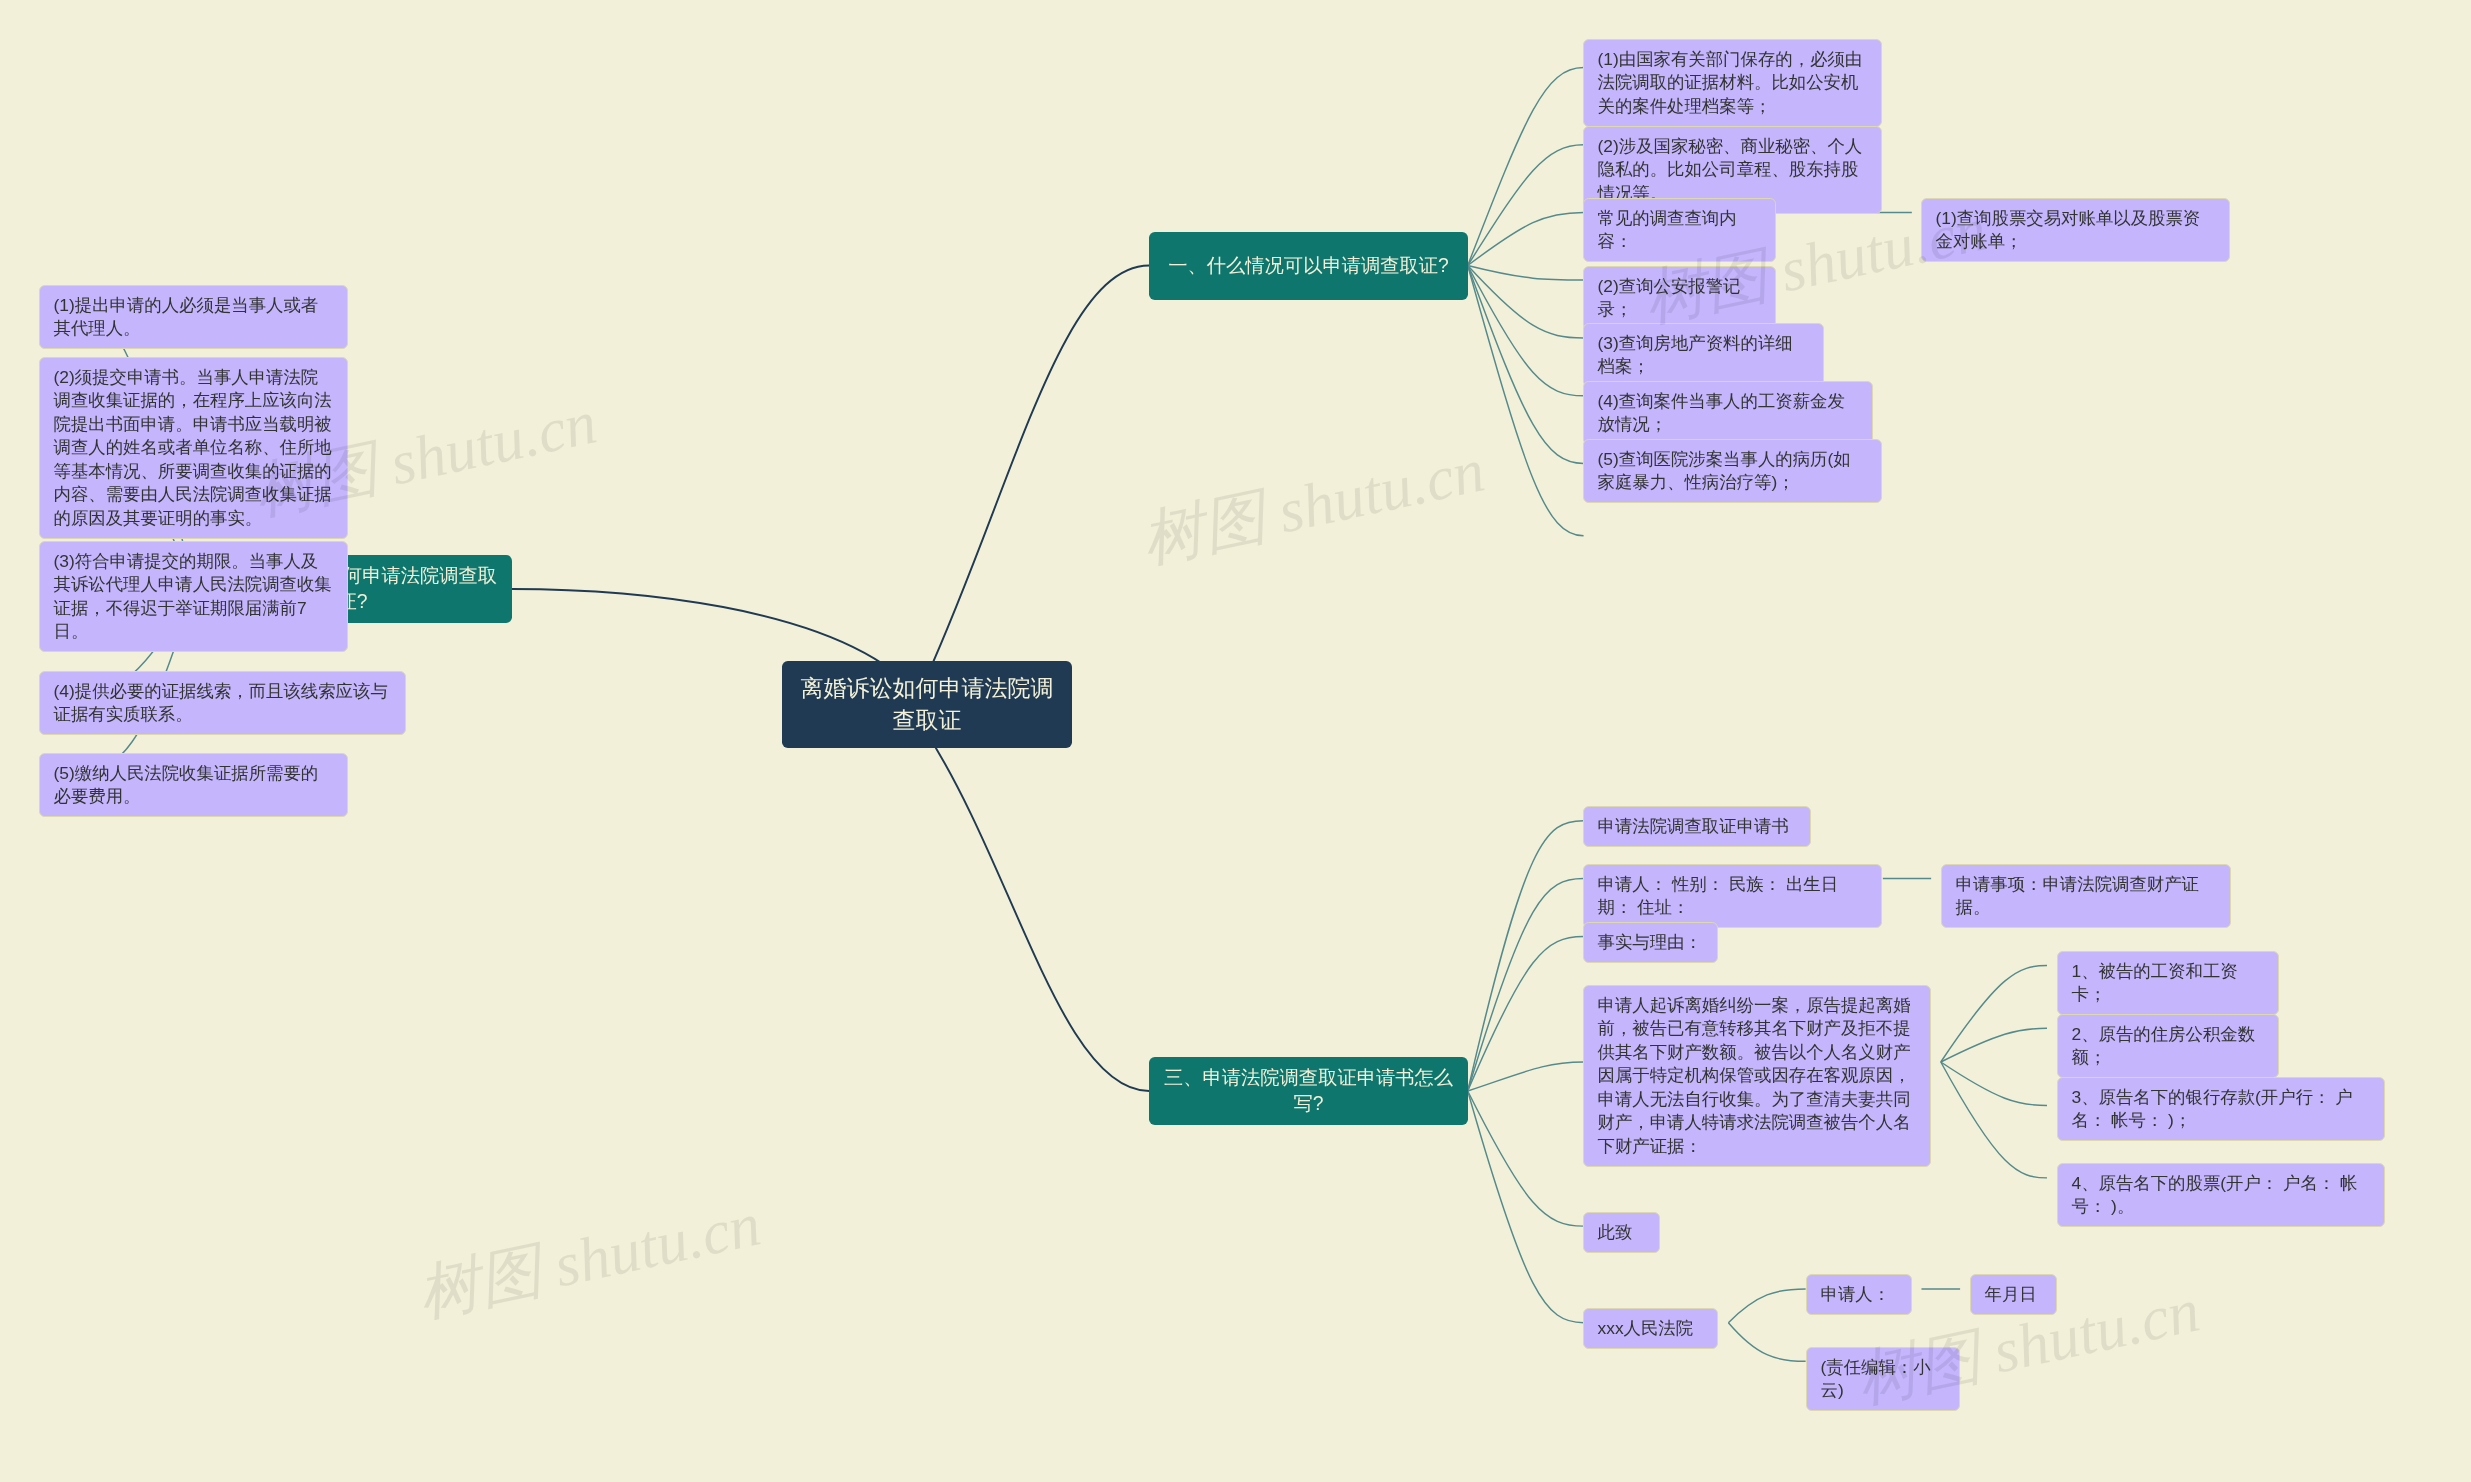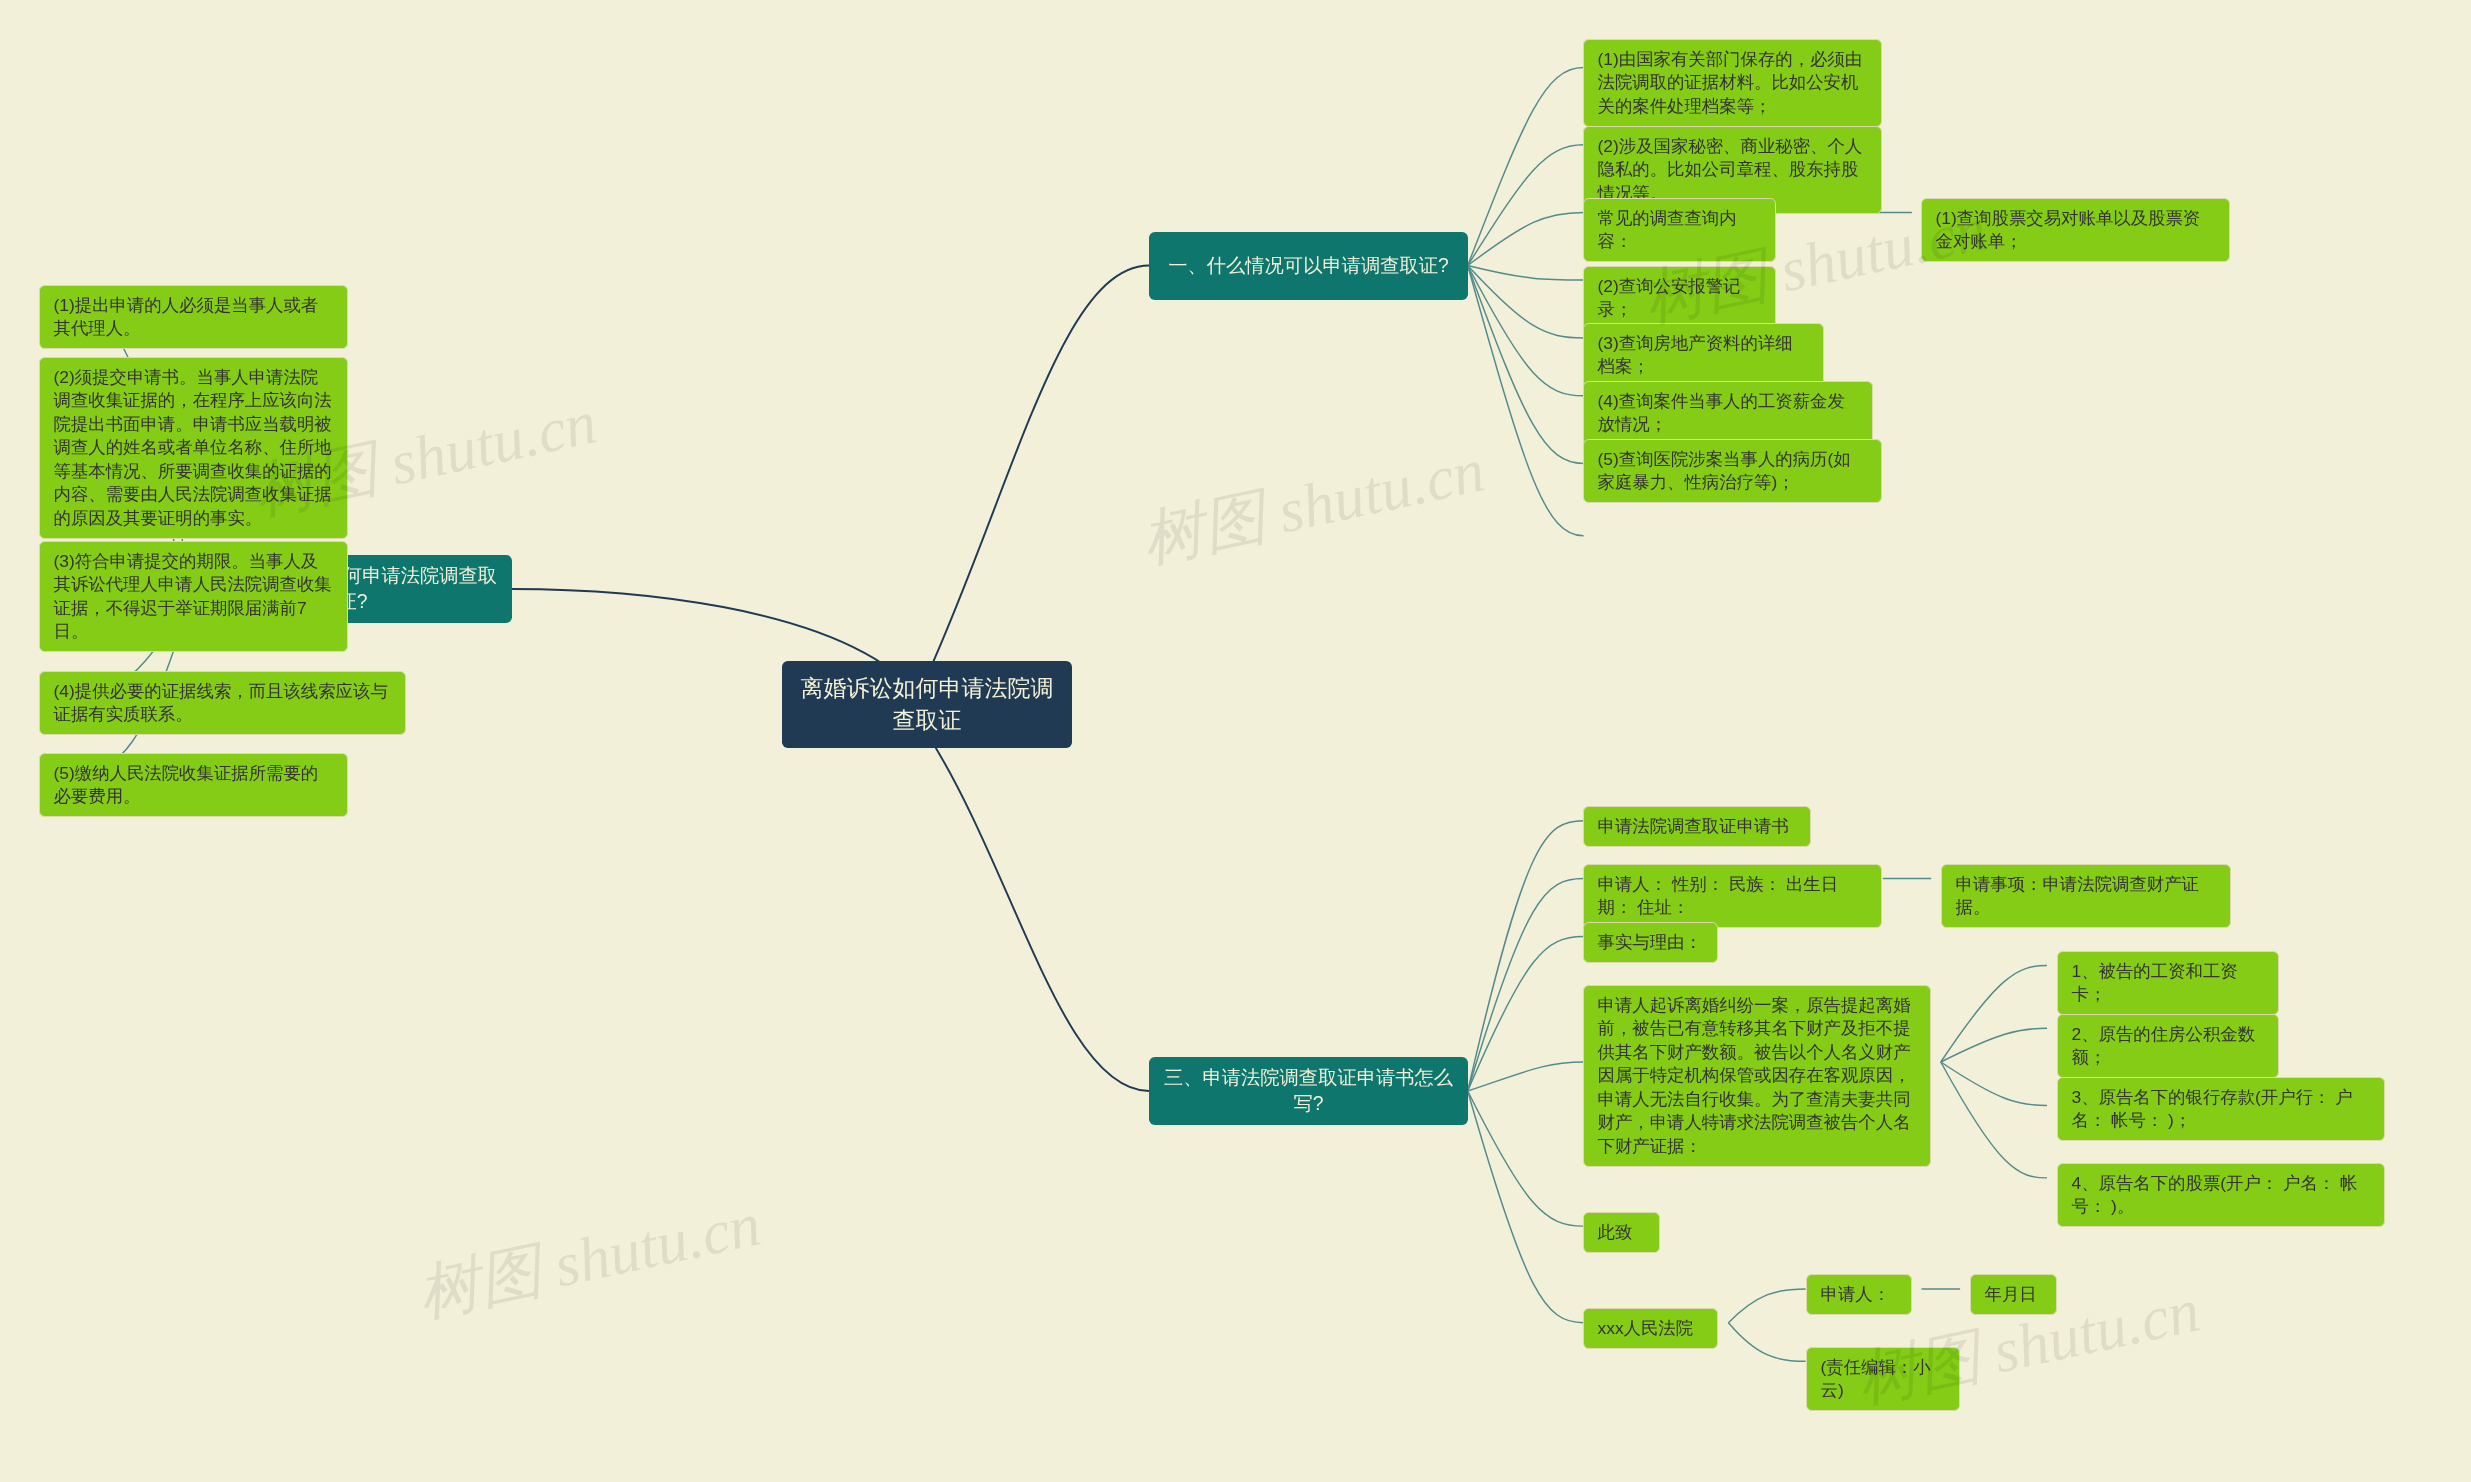--- a/index.html
+++ b/index.html
@@ -1,21 +1,21 @@
 <!DOCTYPE html>
 <html><head>
 <meta charset="utf-8">
 <style>
   html,body{margin:0;padding:0;width:2472px;height:1482px;background:#f2f0d8;font-family:"Microsoft YaHei","PingFang SC",sans-serif;overflow:hidden}
   .canvas{position:relative;width:2472px;height:1482px}
   svg.wires{position:absolute;inset:0;width:2472px;height:1482px;pointer-events:none}
   .node{position:absolute;box-sizing:border-box;border-radius:5.8px;display:flex;align-items:center;justify-content:center;text-align:center;padding:7.7px 13.5px;font-size:19.3px;line-height:1.35}
   .root{background:#1f3a52;color:#f2f0d8;width:290px;height:87px;font-size:23px}
   .branch{background:#0f766e;color:#f2f0d8;width:319px;height:68px}
-  .leaf{background:#84cc16;color:#333;border:1px solid #ddd8b0;justify-content:flex-start;text-align:left;font-size:17.4px}
+  .leaf{background:#c4b5fd;color:#333;border:1px solid #ddd8b0;justify-content:flex-start;text-align:left;font-size:17.4px}
   .leaf.small{width:290px}
   .leaf.med{width:309px}
   .leaf.lg{width:328px}
   .wm{position:absolute;color:rgba(0,0,0,0.08);font-size:62px;font-family:Georgia,serif;font-style:italic;transform:rotate(-12deg);pointer-events:none;user-select:none}
 </style>
 </head>
 <body>
 
 <div class="canvas">
 

